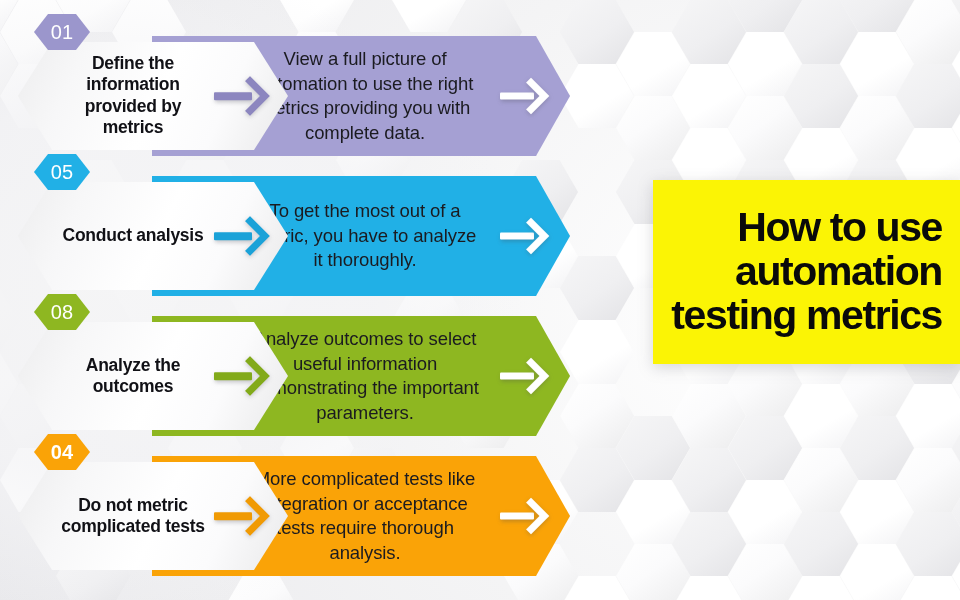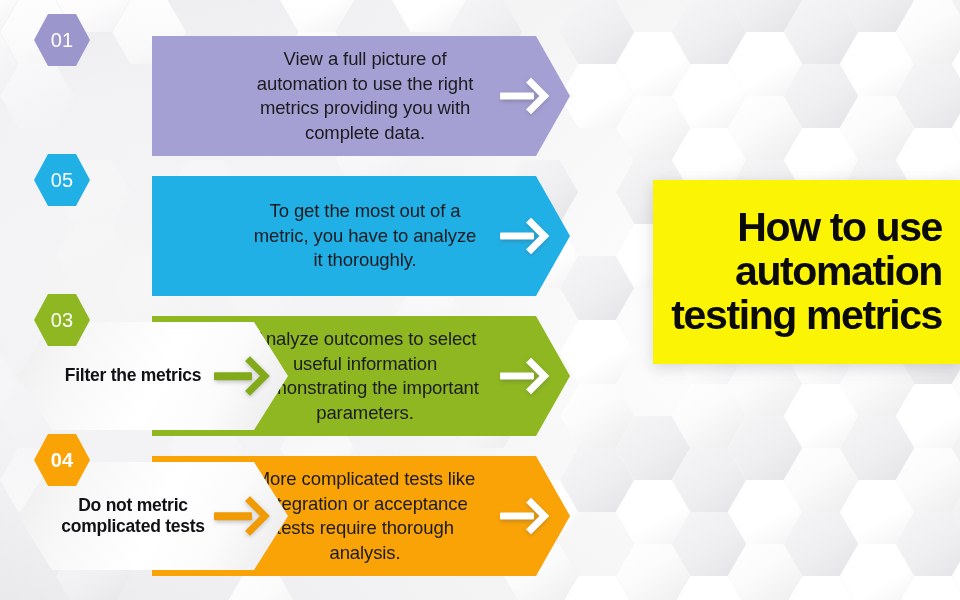--- a/index.html
+++ b/index.html
@@ -167,21 +167,21 @@
     transform: translateY(-50%) rotate(45deg);
     width: 21px;
     height: 21px;
     filter: drop-shadow(1px 1px 2px rgba(80,80,92,0.30));
   }
 
   
   .badge {
     position: absolute;
     width: 56px;
-    height: 52px;
+    height: 36px;
     top: -22px;
     left: 34px;
     clip-path: polygon(25% 0%, 75% 0%, 100% 50%, 75% 100%, 25% 100%, 0% 50%);
     display: flex;
     align-items: center;
     justify-content: center;
     color: #ffffff;
     font-size: 20px;
     line-height: 1;
     letter-spacing: 0.2px;
@@ -338,48 +338,62 @@
 
   <div id="rows">
       <div class="row" style="top: 36px; width: 600px;">
         <div class="banner" style="background: rgb(165, 160, 211);">
           <div class="banner-text">View a full picture of automation to use the right metrics providing you with complete data.</div>
           <div class="tip-arrow">
             <div class="shaft"></div>
             <div class="head"></div>
           </div>
         </div>
+        <div class="panel">
+          <div class="panel-text">Define the information provided by metrics</div>
+          <div class="mid-arrow">
+            <div class="shaft" style="background: rgb(140, 134, 191);"></div>
+            <div class="head" style="border-top: 7.5px solid rgb(140, 134, 191); border-right: 7.5px solid rgb(140, 134, 191);"></div>
+          </div>
+        </div>
         <div class="badge" style="background: rgb(155, 150, 204);">01</div>
       </div>
       <div class="row" style="top: 176px; width: 600px;">
         <div class="banner" style="background: rgb(33, 176, 230);">
           <div class="banner-text">To get the most out of a metric, you have to analyze it thoroughly.</div>
           <div class="tip-arrow">
             <div class="shaft"></div>
             <div class="head"></div>
           </div>
         </div>
+        <div class="panel">
+          <div class="panel-text">Conduct analysis</div>
+          <div class="mid-arrow">
+            <div class="shaft" style="background: rgb(27, 162, 216);"></div>
+            <div class="head" style="border-top: 7.5px solid rgb(27, 162, 216); border-right: 7.5px solid rgb(27, 162, 216);"></div>
+          </div>
+        </div>
         <div class="badge" style="background: rgb(33, 176, 230);">05</div>
       </div>
       <div class="row" style="top: 316px; width: 600px;">
         <div class="banner" style="background: rgb(142, 183, 33);">
           <div class="banner-text">Analyze outcomes to select useful information demonstrating the important parameters.</div>
           <div class="tip-arrow">
             <div class="shaft"></div>
             <div class="head"></div>
           </div>
         </div>
         <div class="panel">
-          <div class="panel-text">Filter the metrics</div>
+          <div class="panel-text">Analyze the outcomes</div>
           <div class="mid-arrow">
             <div class="shaft" style="background: rgb(130, 170, 26);"></div>
             <div class="head" style="border-top: 7.5px solid rgb(130, 170, 26); border-right: 7.5px solid rgb(130, 170, 26);"></div>
           </div>
         </div>
-        <div class="badge" style="background: rgb(142, 183, 33);">03</div>
+        <div class="badge" style="background: rgb(142, 183, 33);">08</div>
       </div>
       <div class="row" style="top: 456px; width: 600px;">
         <div class="banner" style="background: rgb(250, 163, 7);">
           <div class="banner-text">More complicated tests like integration or acceptance tests require thorough analysis.</div>
           <div class="tip-arrow">
             <div class="shaft"></div>
             <div class="head"></div>
           </div>
         </div>
         <div class="panel">

